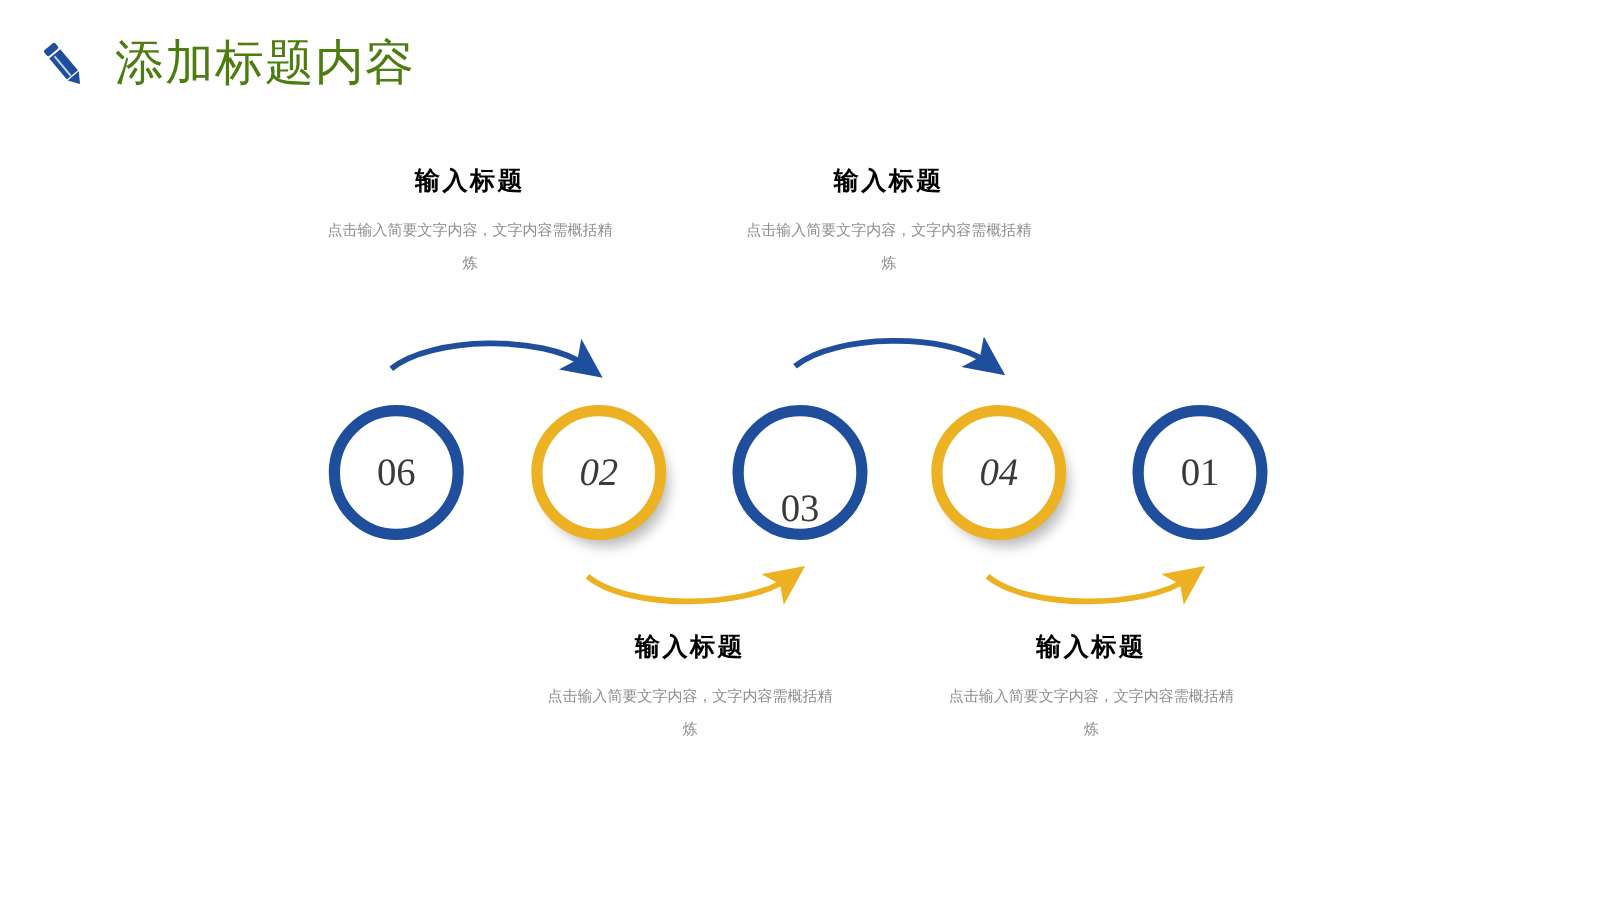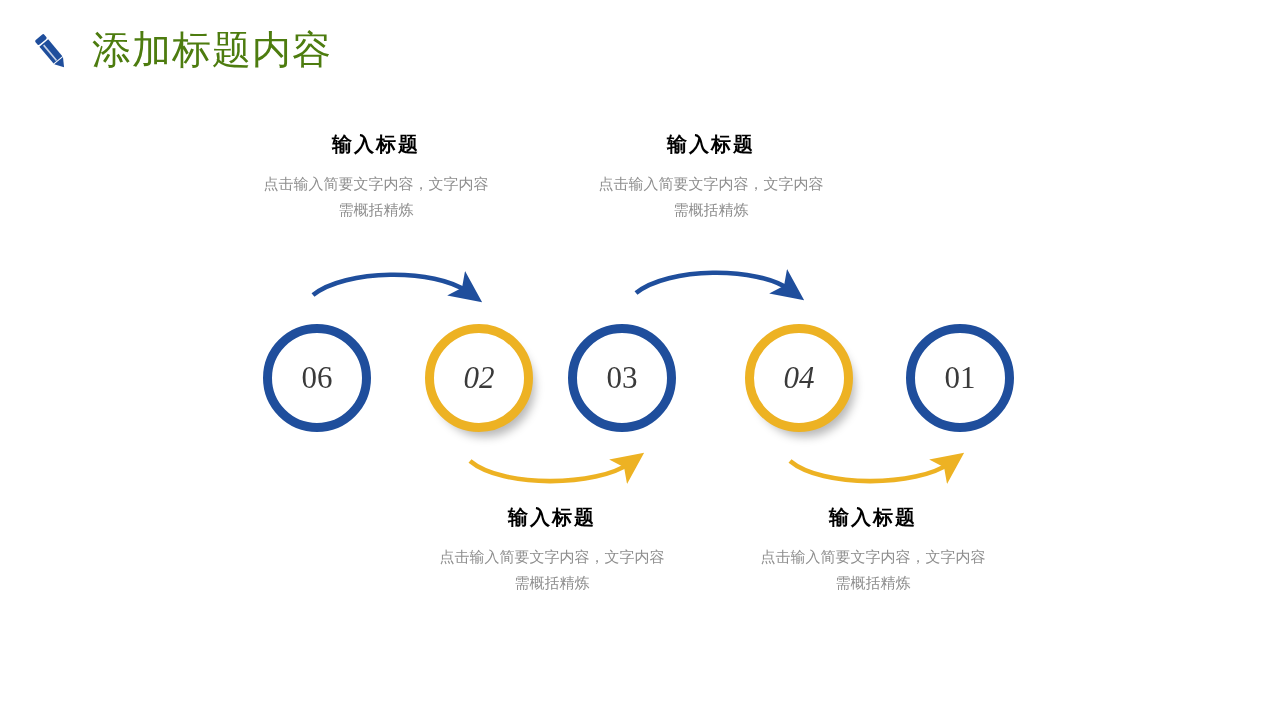--- a/index.html
+++ b/index.html
@@ -85,21 +85,21 @@
   .block .b-title {
     font-family: "Liberation Sans", sans-serif;
     font-weight: bold;
     font-size: 20px;
     color: #000000;
     letter-spacing: 2px;
     white-space: nowrap;
   }
   .block .b-desc {
     margin-top: 13px;
-    font-size: 15px;
+    font-size: 12px;
     color: #8e8e8e;
     line-height: 26px;
     width: 235px;
     margin-left: auto;
     margin-right: auto;
     text-align: center;
   }
 
   .top-1 { left: 216px; top: 131px; }
   .top-2 { left: 551px; top: 131px; }
@@ -160,21 +160,21 @@
       <path d="M790,461 C822,488 917,487 950,463" fill="none" stroke="#edb223" stroke-width="4.6" marker-end="url(#headGold)"></path>
     </g>
   </svg>
 
   <div class="circle blue" style="left:263px; top:324px;">
     <span class="num">06</span>
   </div>
   <div class="circle gold shadowed" style="left:425px; top:324px;">
     <span class="num">02</span>
   </div>
-  <div class="circle blue" style="left:568px; top:324px;">
+  <div class="circle blue" style="left:586px; top:324px;align-items:flex-end;">
     <span class="num">03</span>
   </div>
   <div class="circle gold shadowed" style="left:745px; top:324px;">
     <span class="num">04</span>
   </div>
   <div class="circle blue" style="left:906px; top:324px;">
     <span class="num">01</span>
   </div>
 
   <div class="block top-1">

